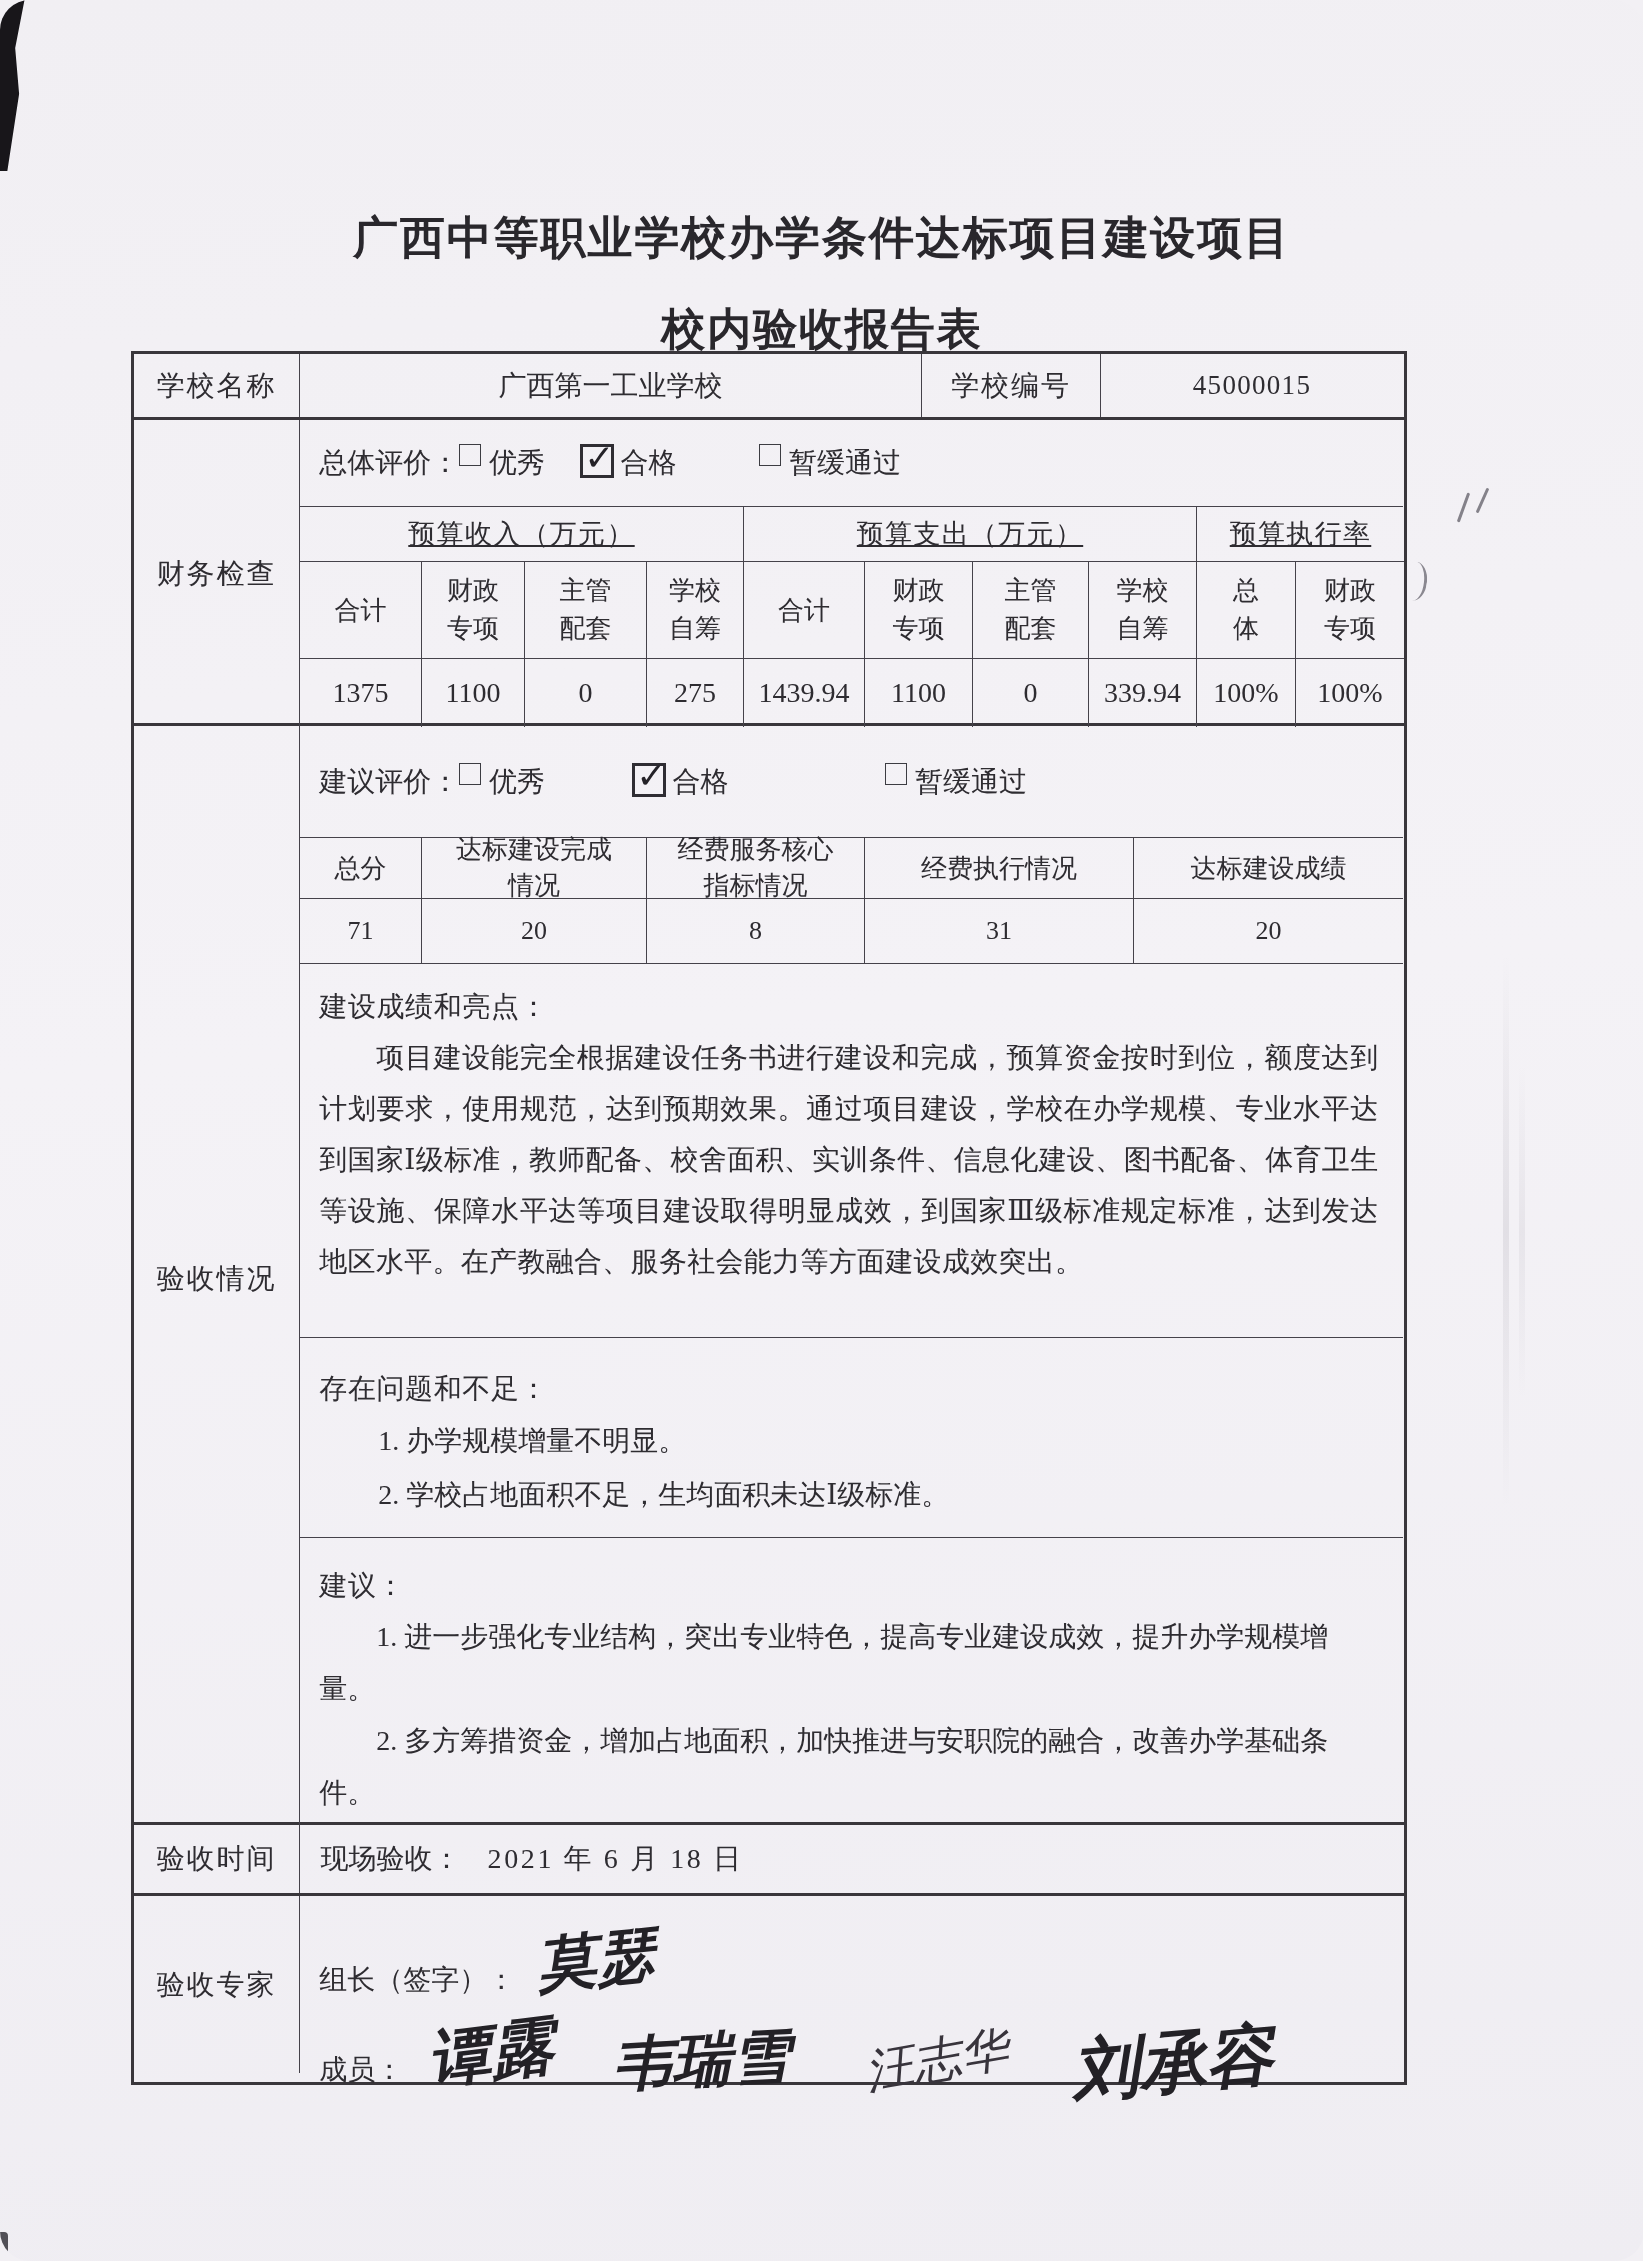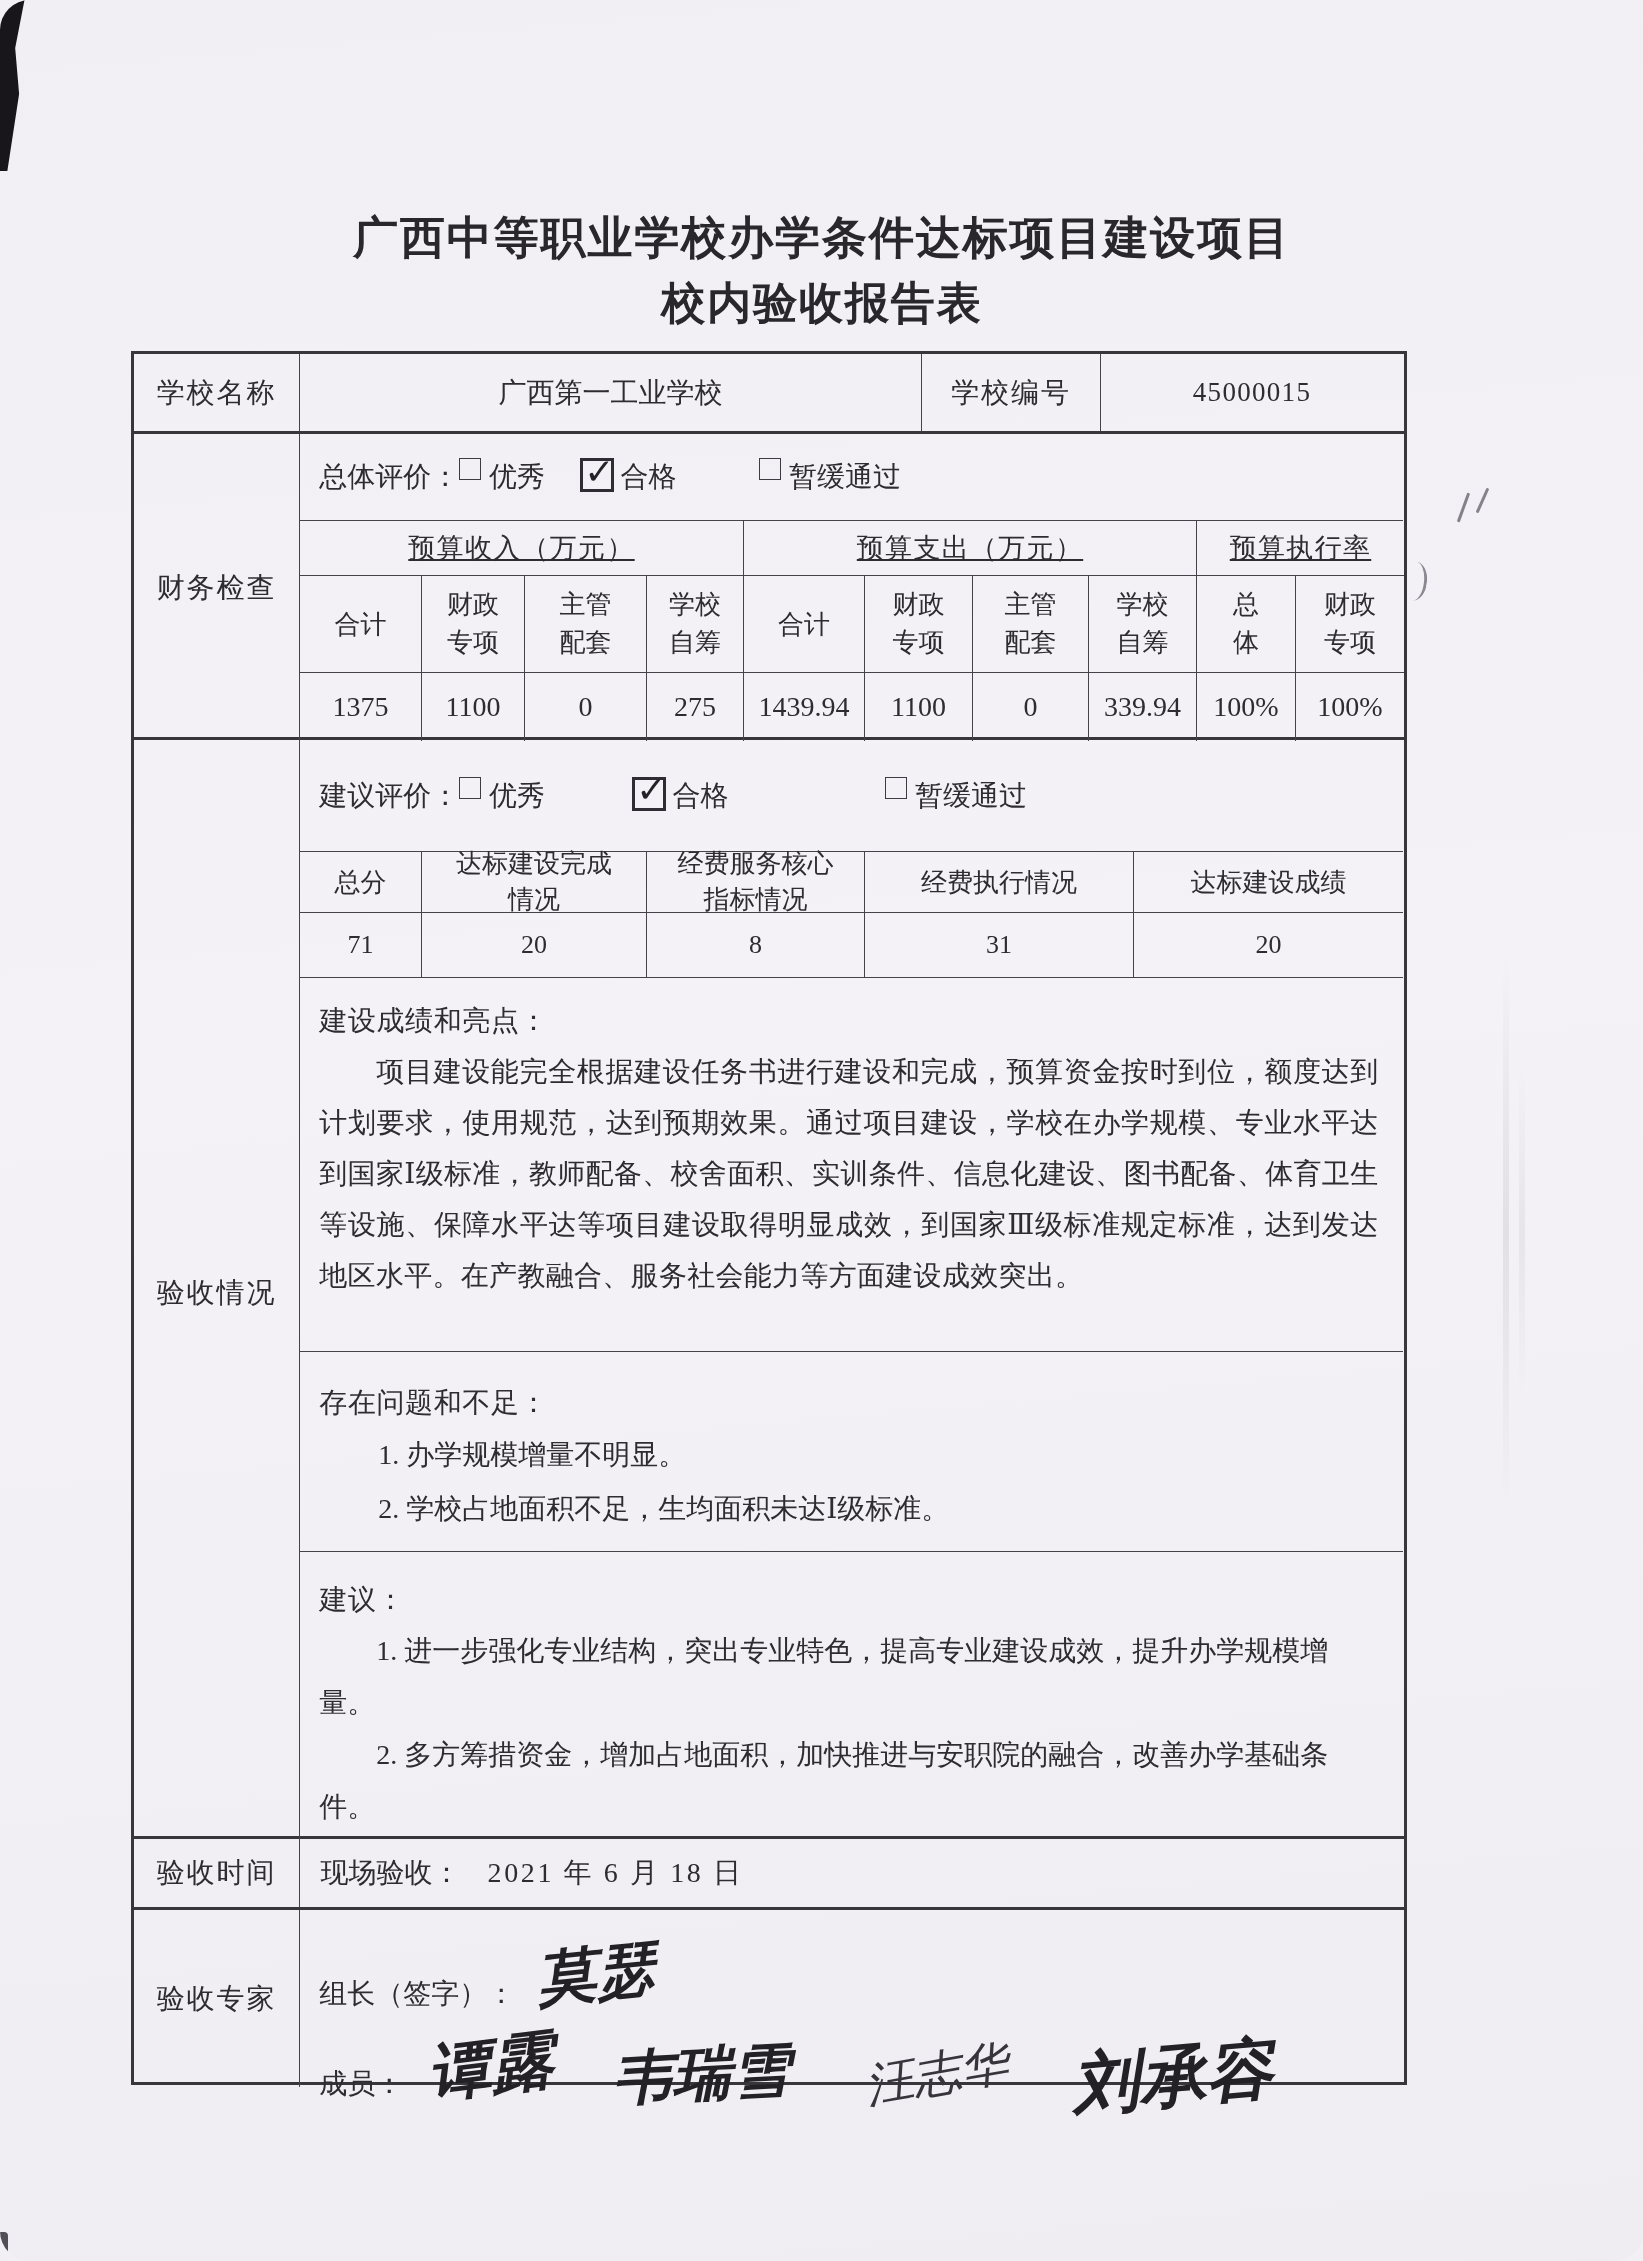--- a/index.html
+++ b/index.html
@@ -32,35 +32,35 @@
   .streak{ position:absolute; width:5.8px; background:linear-gradient(180deg,transparent,rgba(120,115,130,.14),transparent); }
   .streak.k1{ left:1503px; top:954px; height:554px; }
   .streak.k2{ left:1519px; top:1064px; height:335px; opacity:.7; }
 
   
   .title1,.title2{
     position:absolute; left:0; width:100%; text-align:center;
     font-family:"Liberation Sans","DejaVu Sans",sans-serif; font-weight:900; color:#29272c; letter-spacing:1.9px;
   }
   .title1{ top:208px; font-size:45px; }
-  .title2{ top:274px; font-size:44px; }
+  .title2{ top:300px; font-size:44px; }
 
   
   .sheet{
     position:absolute; left:131px; top:351px; width:1276px; height:1734px;
     border:3.2px solid #39363b;
   }
   .sec{ display:grid; border-bottom:3.2px solid #39363b; }
   .sec:last-child{ border-bottom:none; }
   .cell{ display:flex; align-items:center; justify-content:center; }
   .rb{ border-right:1.9px solid #45424a; }
   .label-cell{ font-size:28px; letter-spacing:1.9px; }
 
   
-  .secA{ height:80px; grid-template-columns:166px 622px 179px 302px; }
+  .secA{ height:66px; grid-template-columns:166px 622px 179px 302px; }
   .secA .cell{ font-size:28px; }
   .secA .code-val{ font-size:27px; letter-spacing:1.3px; }
 
   
   .secB{ height:306px; grid-template-columns:166px 1103px; }
   .secB-content{ display:flex; flex-direction:column; }
   .eval-row{ height:87px; border-bottom:1.9px solid #45424a; display:flex; align-items:center; padding-left:19.3px; font-size:28px; }
   .eval-row .opt{ display:inline-flex; align-items:flex-start; }
   .cbx{ display:inline-block; width:22px; height:22px; border:1.9px solid #3c3c42; margin-right:7.7px; flex:none; }
   .cbx-checked{

